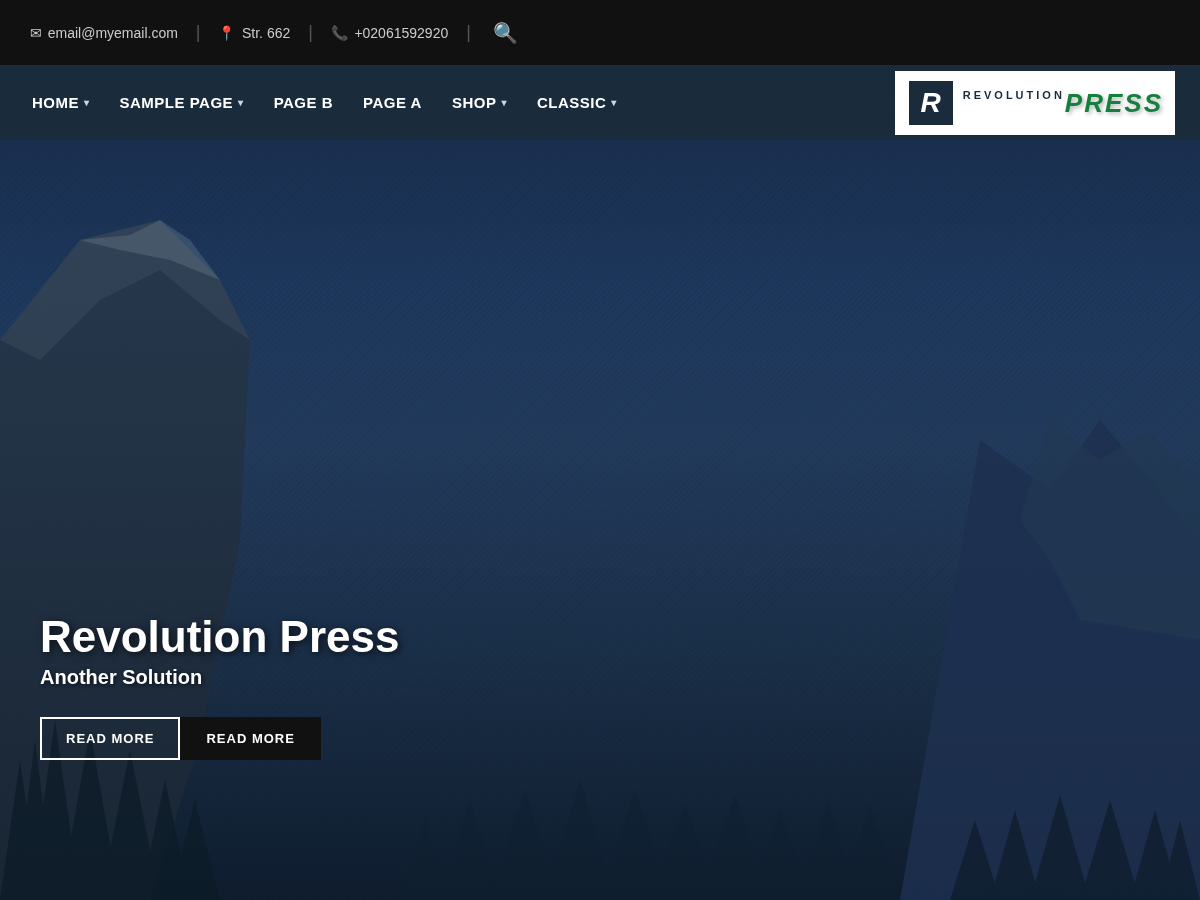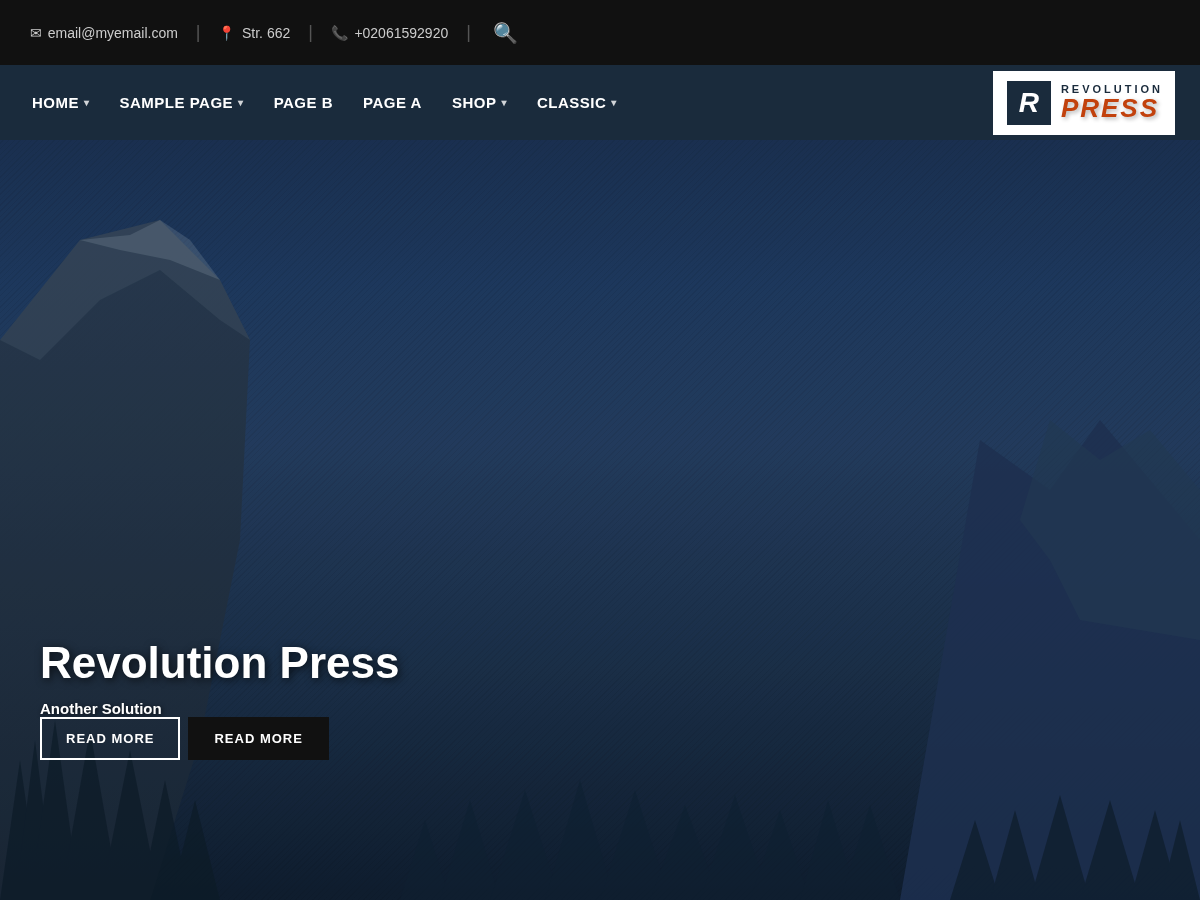--- a/index.html
+++ b/index.html
@@ -93,35 +93,35 @@
       font-style: italic;
       width: 48px;
       height: 48px;
       display: flex;
       align-items: center;
       justify-content: center;
       border: 2px solid #fff;
     }
     .logo-text {
       display: flex;
-      flex-direction: column;
+      flex-direction: row;
       line-height: 1;
     }
     .logo-revolution {
       font-size: 11px;
       font-weight: bold;
       letter-spacing: 3px;
       color: #1a2b3c;
       text-transform: uppercase;
     }
     .logo-press {
       font-size: 26px;
       font-weight: 900;
       letter-spacing: 2px;
-      color: #c2410c;
+      color: #15803d;
       text-transform: uppercase;
       font-style: italic;
       text-shadow: 2px 2px 4px rgba(0,0,0,0.3);
     }
 
     
     .hero {
       position: relative;
       width: 1200px;
       height: 760px;
@@ -166,31 +166,31 @@
     
     .hero-content {
       position: absolute;
       bottom: 140px;
       left: 40px;
       color: #fff;
     }
     .hero-title {
       font-size: 44px;
       font-weight: bold;
-      margin-bottom: 12px;
+      margin-bottom: 4px;
       text-shadow: 2px 2px 8px rgba(0,0,0,0.7);
     }
     .hero-subtitle {
-      font-size: 15px;
-      font-weight: bold;
+      font-size: 20px;
+      font-weight: bold;
+      margin-bottom: 28px;
       text-shadow: 1px 1px 4px rgba(0,0,0,0.7);
     }
     .hero-buttons {
       display: flex;
-      gap: 8px;
     }
     .btn-outline {
       background: transparent;
       border: 2px solid #fff;
       color: #fff;
       font-size: 13px;
       font-weight: bold;
       padding: 12px 24px;
       cursor: pointer;
       letter-spacing: 1px;

